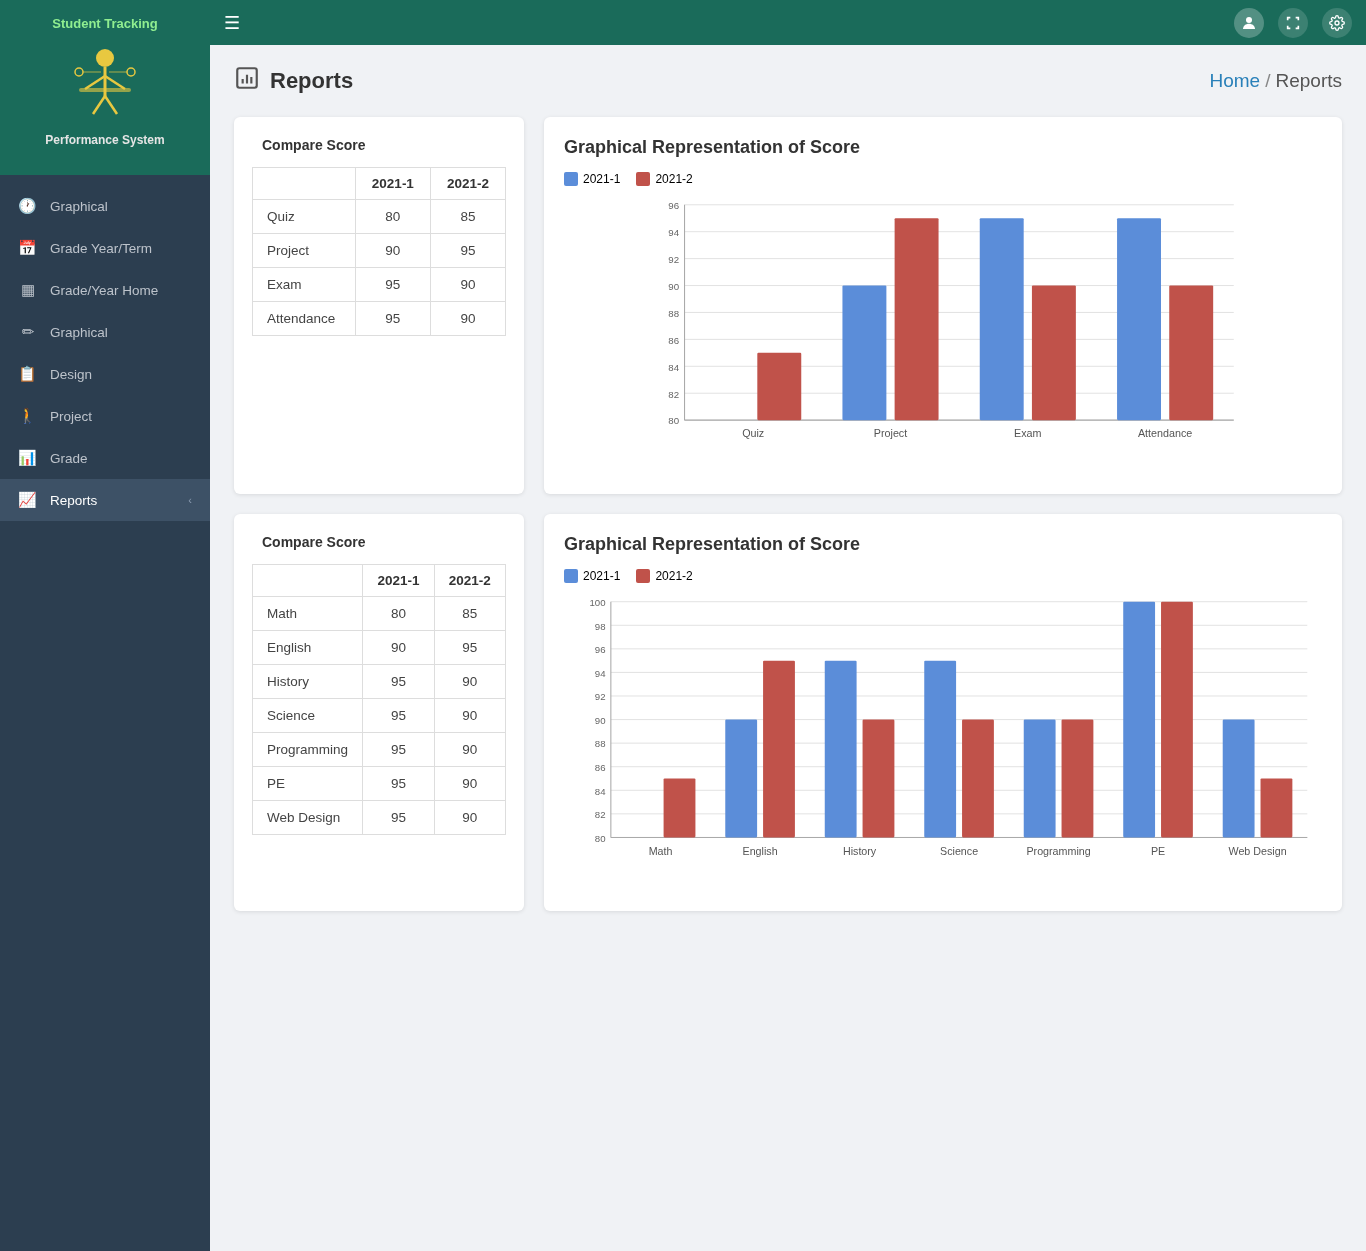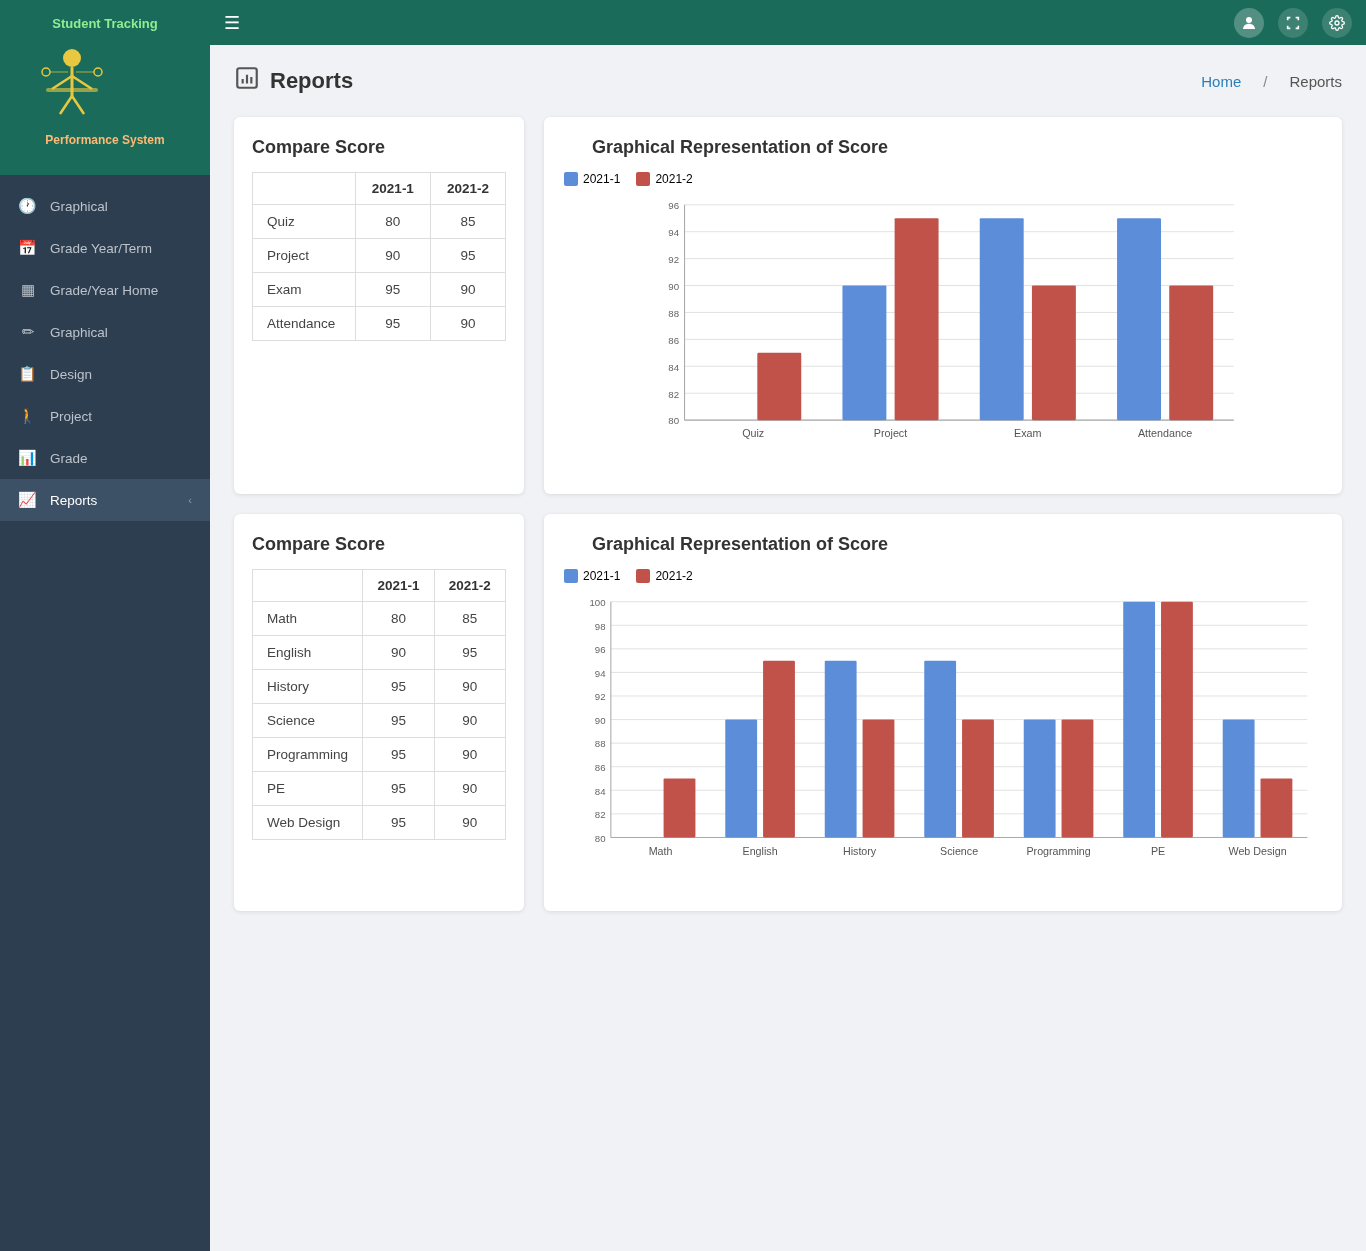--- a/index.html
+++ b/index.html
@@ -14,39 +14,40 @@
       flex-direction: column;
       color: #ccc;
       height: 100vh;
       overflow-y: auto;
     }
     .sidebar-logo {
       background: #1a6b5a;
       padding: 16px 27px 12px;
       display: flex;
       flex-direction: column;
+      align-items: center;
       min-height: 175px;
     }
     .sidebar-logo-title {
       color: #90ee90;
       font-size: 13px;
       font-weight: bold;
       text-align: center;
       line-height: 1.3;
       margin-bottom: 6px;
     }
     .sidebar-logo-img {
       width: 90px;
       height: 90px;
       display: flex;
       align-items: center;
       justify-content: center;
     }
     .sidebar-logo-subtitle {
-      color: #fdba74;
+      color: #e5e5e5;
       font-size: 12px;
       font-weight: bold;
       text-align: center;
       margin-top: 4px;
     }
     .sidebar-nav {
       padding: 10px 0;
       flex: 1;
     }
     .nav-item {
@@ -135,49 +136,50 @@
     .page-title-icon {
       font-size: 22px;
       color: #555;
     }
     .page-title {
       font-size: 22px;
       font-weight: 600;
       color: #333;
     }
     .breadcrumb {
-      font-size: 15px;
+      font-size: 19px;
       color: #555;
       display: flex;
       align-items: flex-end;
-      gap: 22px;
+      gap: 5px;
     }
     .breadcrumb a { color: #2980b9; text-decoration: none; }
     .breadcrumb-sep { color: #888; }
 
     
     .cards-row {
       display: flex;
       gap: 20px;
       margin-bottom: 20px;
     }
     .card {
       background: #fff;
       border-radius: 6px;
       box-shadow: 0 1px 4px rgba(0,0,0,0.1);
       overflow: hidden;
     }
     .card-table { flex: 0 0 290px; min-width: 290px; padding: 20px 18px; }
     .card-chart { flex: 1; padding: 20px 20px; }
 
     .compare-title {
-      font-size: 18px;
+      font-size: 14px;
       font-weight: 600;
       color: #333;
       margin-bottom: 14px;
+      margin-left: 10px;
     }
 
     
     .score-table {
       width: 100%;
       border-collapse: collapse;
       font-size: 13.5px;
     }
     .score-table th {
       border: 1px solid #ddd;
@@ -196,21 +198,20 @@
     .score-table td:first-child {
       text-align: left;
     }
 
     
     .chart-title {
       font-size: 18px;
       font-weight: 600;
       color: #333;
       margin-bottom: 14px;
-      margin-left: 28px;
     }
     .chart-wrapper {
       position: relative;
       width: 100%;
       height: 280px;
     }
     .chart-wrapper-sm {
       position: relative;
       width: 100%;
       height: 300px;

